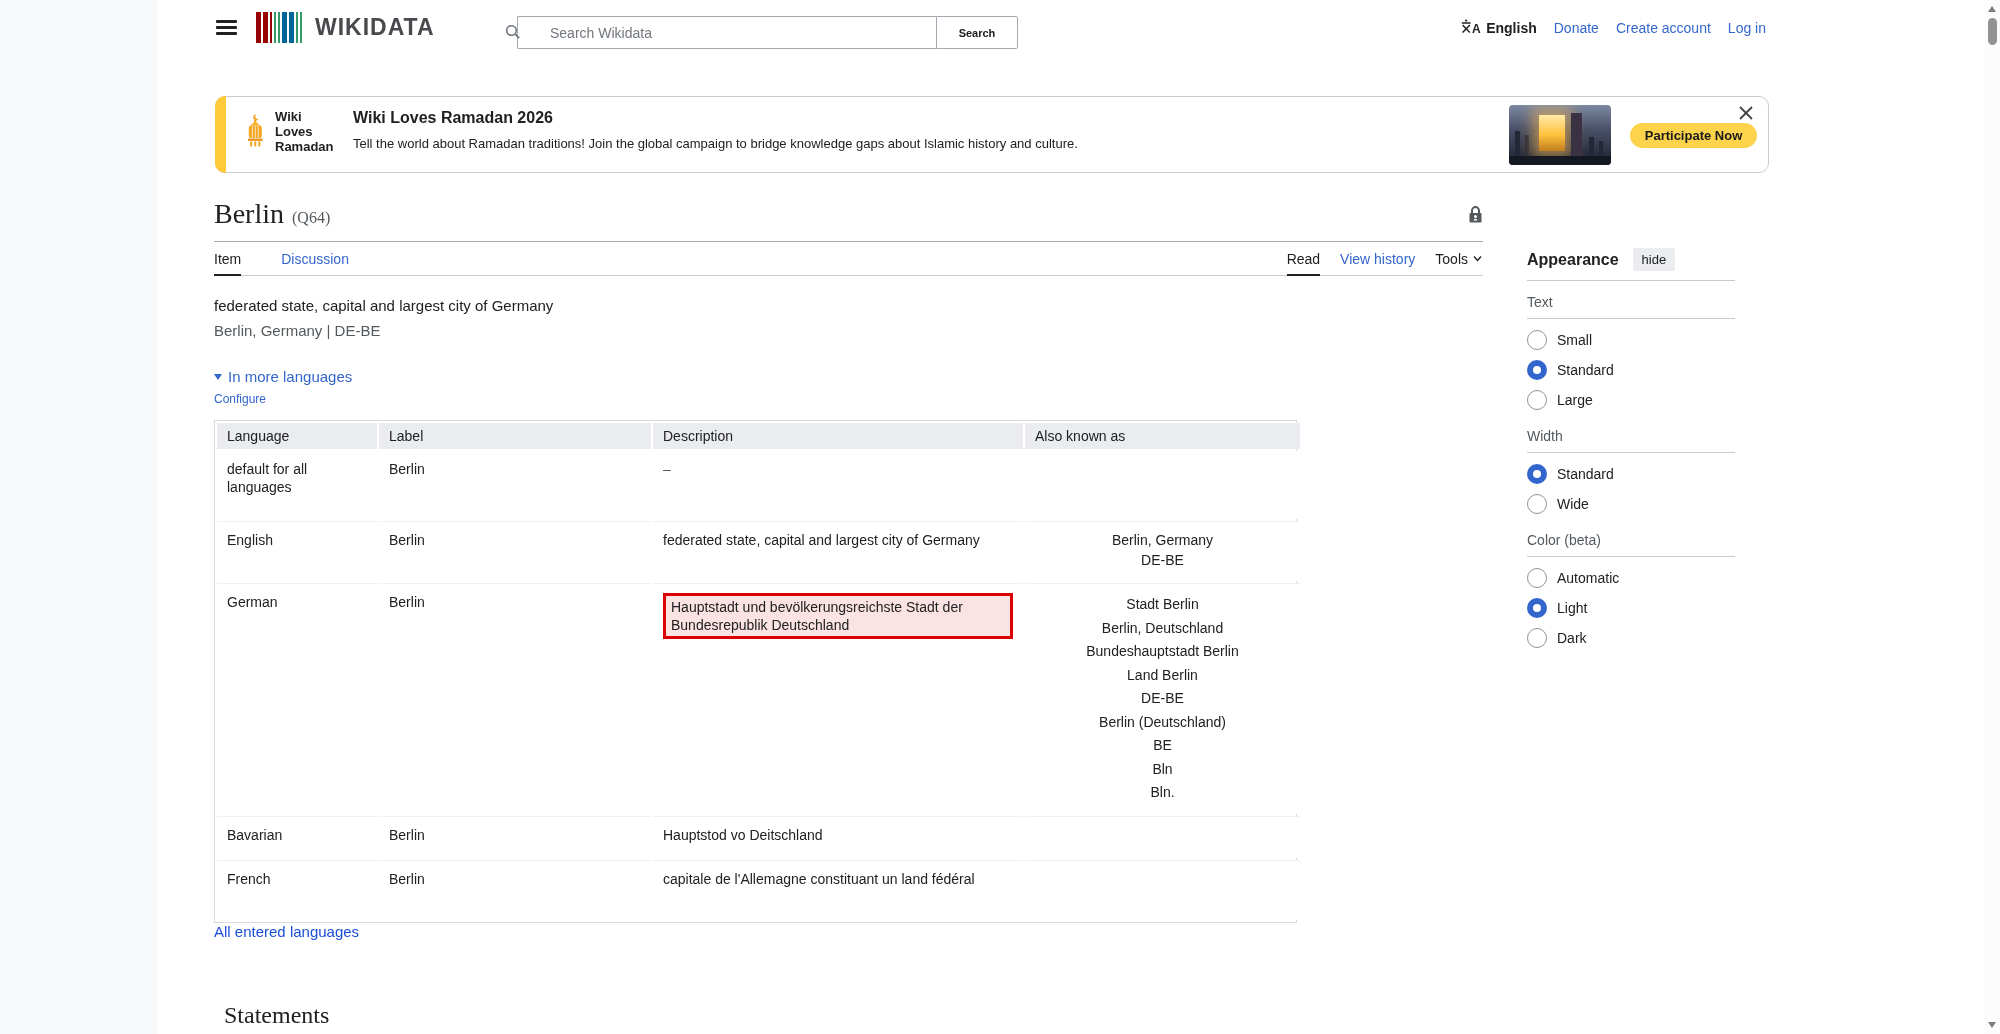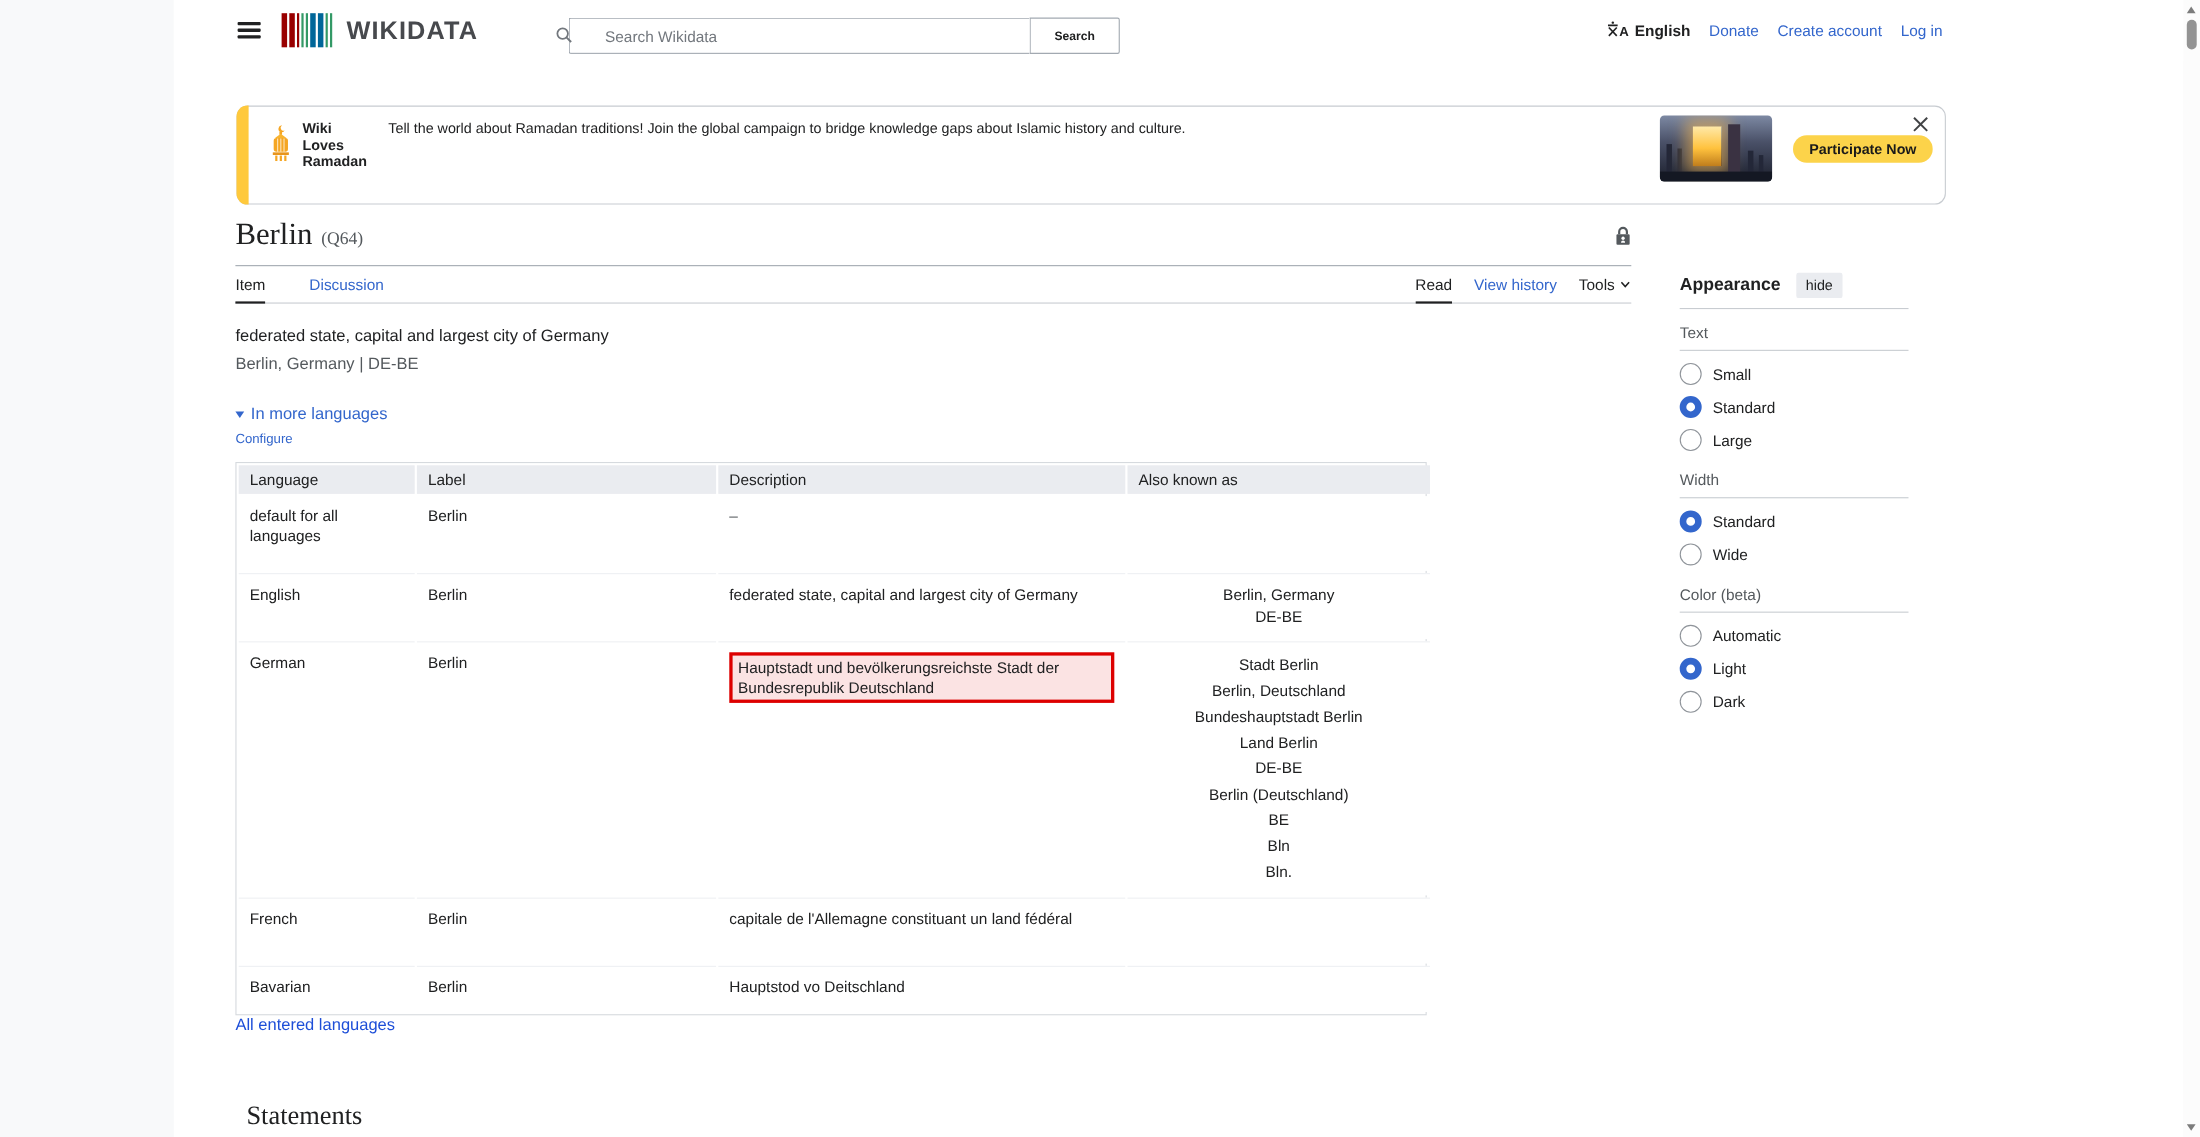--- a/index.html
+++ b/index.html
@@ -31,21 +31,21 @@
     width:82px; height:33px; background:#fff; border:1px solid #a2a9b1; border-radius:0 2px 2px 0;
     font-weight:bold; font-size:11px; color:#202122; font-family:"Liberation Sans", sans-serif; cursor:pointer;
   }
   .header-right { position:absolute; right:219px; top:0; height:56px; display:flex; align-items:center; gap:17px; white-space:nowrap; }
   .lang-sel { display:flex; align-items:center; gap:5px; font-weight:bold; cursor:pointer; color:#202122; }
   a.hlink { color:#36c; text-decoration:none; cursor:pointer; }
   .donate { color:#36c; }
 
   
   .banner {
-    position:absolute; left:57px; top:96px; width:1554px; height:90px; background:#fff;
+    position:absolute; left:57px; top:96px; width:1554px; height:77px; background:#fff;
     border:1px solid #c8ccd1; border-radius:10px;
   }
   .banner-accent { position:absolute; left:-1px; top:-1px; bottom:-1px; width:11px; background:#ffc93c; border-radius:10px 0 0 10px; }
   .banner-logo { position:absolute; left:28px; top:12px; display:flex; align-items:center; gap:9px; }
   .banner-logo-text { font-weight:bold; font-size:13px; line-height:15px; color:#202122; }
   .banner-body { position:absolute; left:137px; top:12px; width:1100px; }
   .banner-title { font-weight:bold; font-size:16px; margin-bottom:9px; }
   .banner-subtitle { font-size:13px; color:#202122; }
   .banner-image { position:absolute; left:1293px; top:8px; width:102px; height:60px; border-radius:4px; overflow:hidden;
     background:linear-gradient(180deg,#7d89a3 0%, #4a5168 40%, #2c3142 78%, #1c2029 100%); }
@@ -190,20 +190,21 @@
             <rect x="14.4" y="28.4" width="2" height="5" fill="#f5a623"></rect>
           </svg>
         </span>
         <div class="banner-logo-text">
           <div>Wiki</div>
           <div>Loves</div>
           <div>Ramadan</div>
         </div>
       </div>
       <div class="banner-body">
+        <div class="banner-title">Wiki Loves Ramadan 2026</div>
         <div class="banner-subtitle">Tell the world about Ramadan traditions! Join the global campaign to bridge knowledge gaps about Islamic history and culture.</div>
       </div>
       <div class="banner-image">
         <div class="bi-pillar" style="left:6px;top:26px;width:5px;height:25px"></div>
         <div class="bi-pillar" style="left:16px;top:30px;width:4px;height:21px"></div>
         <div class="bi-glow"></div>
         <div class="bi-pillar" style="left:62px;top:8px;width:11px;height:45px;background:#3a3242"></div>
         <div class="bi-pillar" style="left:80px;top:32px;width:5px;height:20px"></div>
         <div class="bi-pillar" style="left:90px;top:36px;width:4px;height:16px"></div>
         <div class="bi-ground"></div>
@@ -308,30 +309,30 @@
                 <div>Berlin, Deutschland</div>
                 <div>Bundeshauptstadt Berlin</div>
                 <div>Land Berlin</div>
                 <div>DE-BE</div>
                 <div>Berlin (Deutschland)</div>
                 <div>BE</div>
                 <div>Bln</div>
                 <div>Bln.</div>
               </td>
             </tr>
+            <tr style="height:42px">
+              <td>Bavarian</td>
+              <td>Berlin</td>
+              <td>Hauptstod vo Deitschland</td>
+              <td></td>
+            </tr>
             <tr style="height:60px">
               <td>French</td>
               <td>Berlin</td>
               <td>capitale de l'Allemagne constituant un land fédéral</td>
-              <td></td>
-            </tr>
-            <tr style="height:42px">
-              <td>Bavarian</td>
-              <td>Berlin</td>
-              <td>Hauptstod vo Deitschland</td>
               <td></td>
             </tr>
           </tbody>
         </table>
       </div>
 
       <a class="all-langs">All entered languages</a>
 
       <h2 class="statements">Statements</h2>
     </main>

